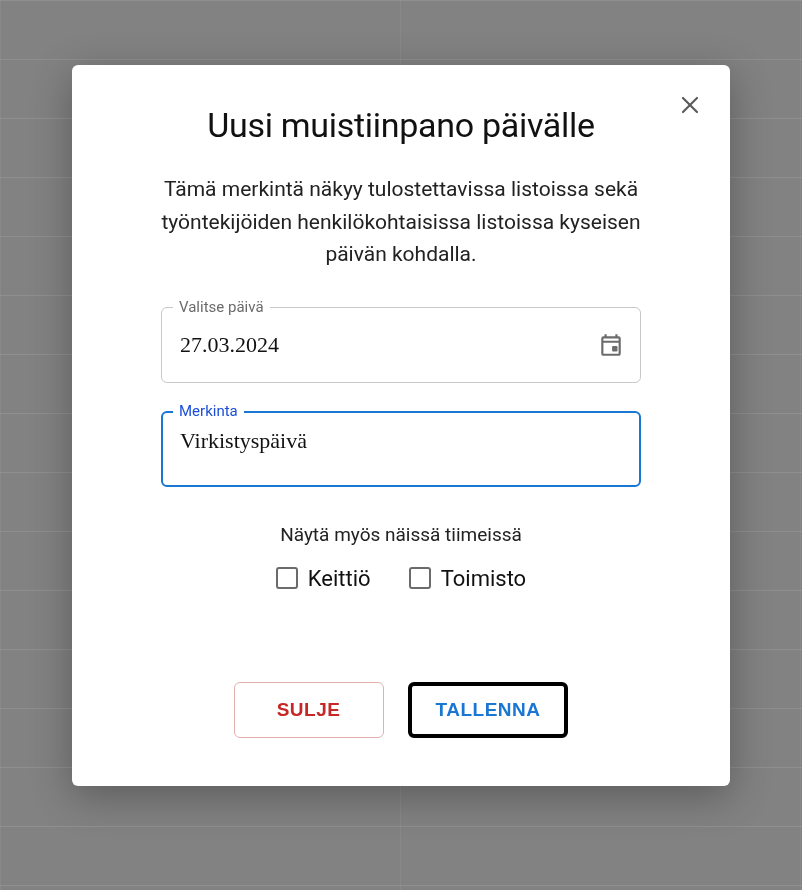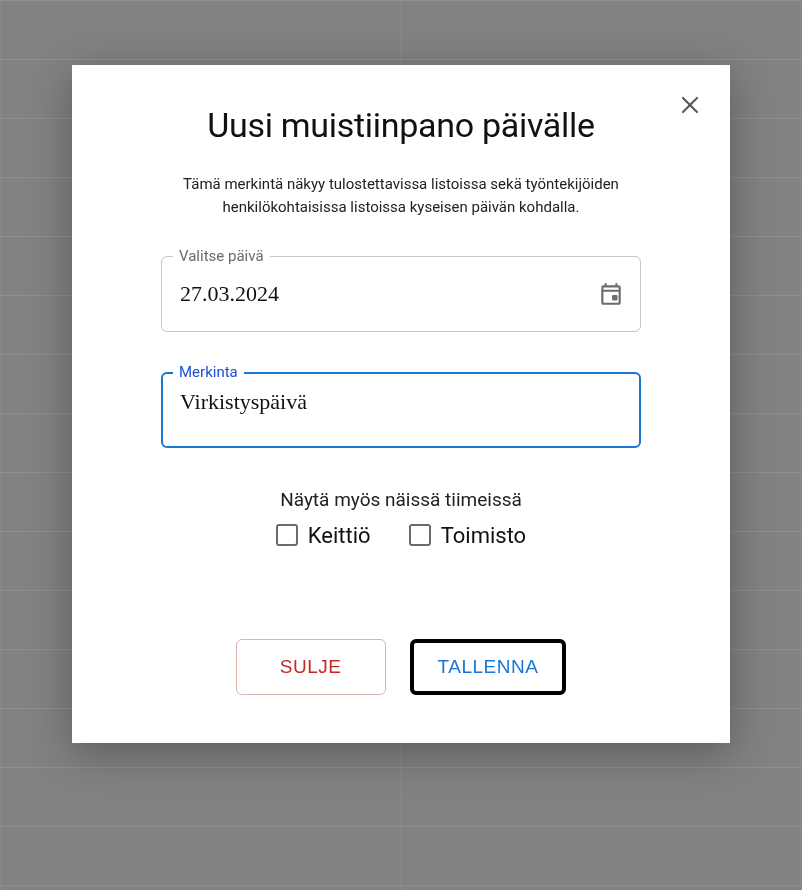--- a/index.html
+++ b/index.html
@@ -28,21 +28,21 @@
         linear-gradient(to right, rgba(255,255,255,0.06) 1px, transparent 1px),
         linear-gradient(to bottom, rgba(255,255,255,0.1) 1px, transparent 1px);
       background-size: 400px 59px;
     }
     .modal {
       position: absolute;
       left: 72px;
       top: 65px;
       width: 658px;
       background: #fff;
-      border-radius: 0;
+      border-radius: 6px;
       box-shadow: 0 10px 40px rgba(0,0,0,0.3);
       padding: 28px 40px 48px 40px;
     }
     .close-btn {
       position: absolute;
       top: 22px;
       right: 22px;
       width: 36px;
       height: 36px;
       background: transparent;
@@ -61,29 +61,29 @@
       text-align: center;
       font-size: 34px;
       font-weight: 400;
       color: #111;
       margin-top: 12px;
       margin-bottom: 28px;
       letter-spacing: -0.3px;
     }
     .modal-desc {
       text-align: center;
-      font-size: 15px;
+      font-size: 21px;
       color: #222;
       line-height: 1.55;
       max-width: 540px;
       margin: 0 auto 36px auto;
     }
     .field-wrap {
       position: relative;
-      margin: 0 auto 40px auto;
+      margin: 0 auto 28px auto;
       width: 480px;
     }
     .field-label {
       position: absolute;
       top: -9px;
       left: 12px;
       background: #fff;
       padding: 0 6px;
       font-size: 15px;
       color: #6b6b6b;
@@ -118,21 +118,21 @@
       cursor: pointer;
       display: flex;
       align-items: center;
       justify-content: center;
     }
     .teams-label {
       text-align: center;
       font-size: 19px;
       color: #222;
       margin-top: 36px;
-      margin-bottom: 12px;
+      margin-bottom: 20px;
     }
     .checkbox-row {
       display: flex;
       justify-content: center;
       gap: 38px;
       margin-bottom: 91px;
     }
     .checkbox-item {
       display: flex;
       align-items: center;
@@ -153,21 +153,21 @@
     .button-row {
       display: flex;
       justify-content: center;
       gap: 24px;
     }
     .btn {
       min-width: 150px;
       height: 56px;
       border-radius: 6px;
       font-size: 19px;
-      font-weight: 400;
+      font-weight: 700;
       letter-spacing: 0.5px;
       cursor: pointer;
       background: #fff;
       padding: 0 24px;
     }
     .btn-close {
       border: 1px solid #e3b0b0;
       color: #c62828;
     }
     .btn-save {

